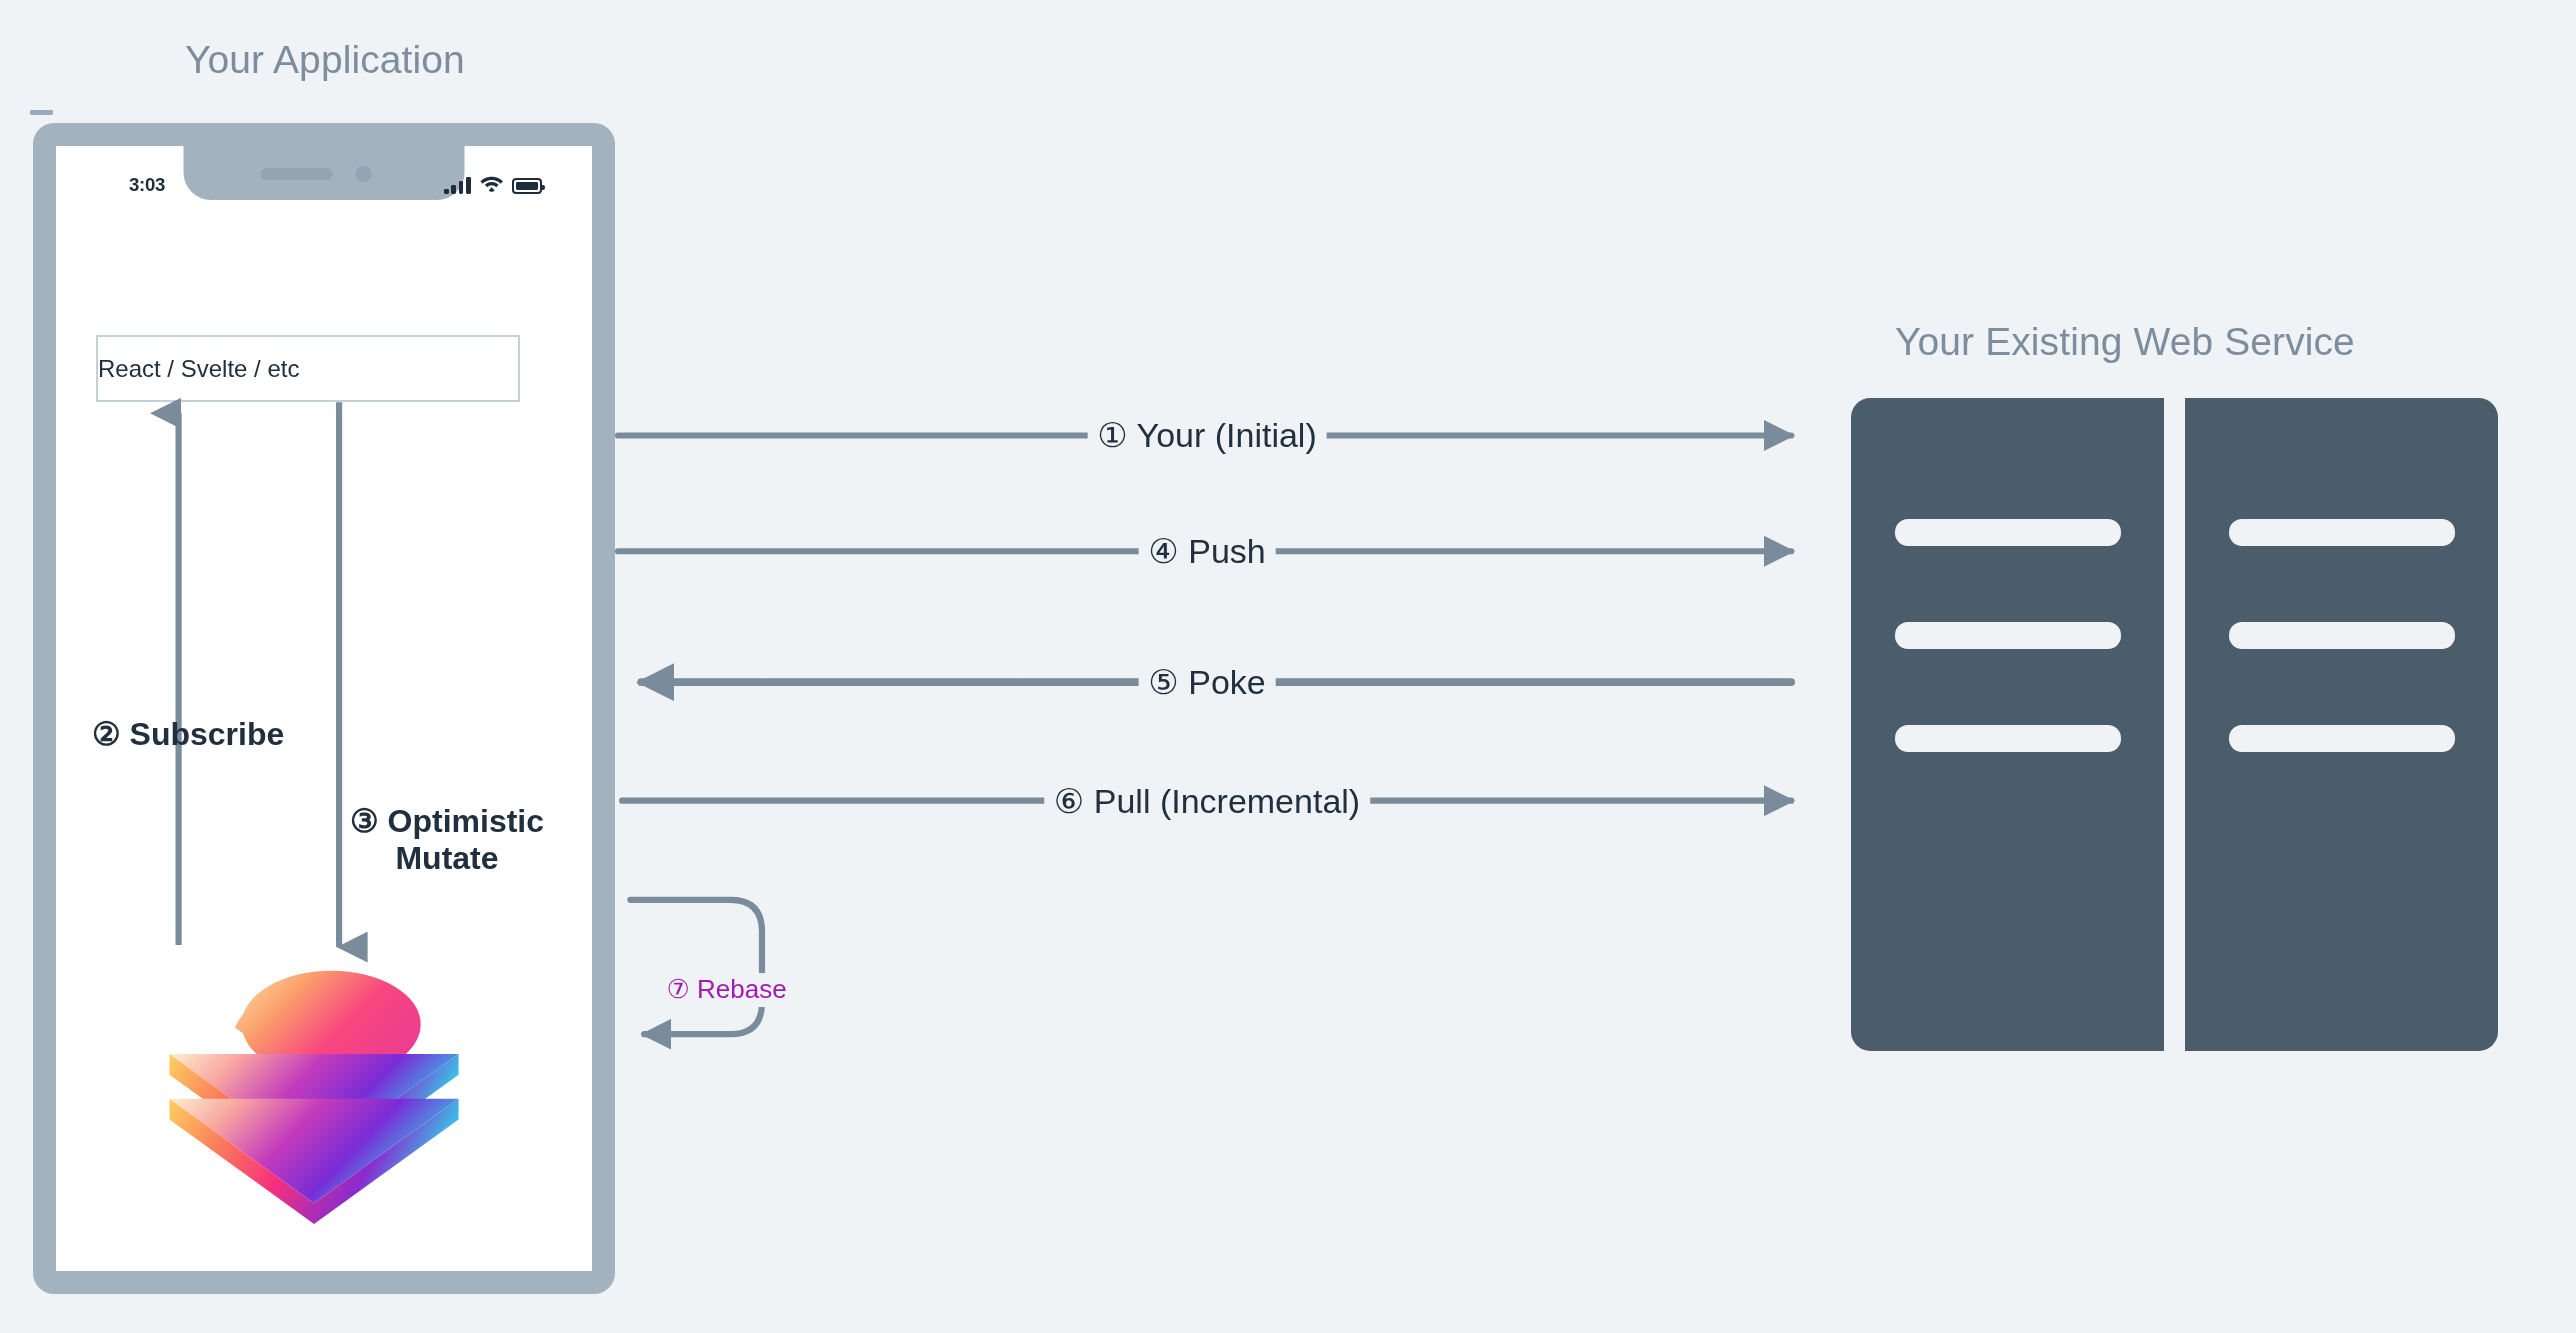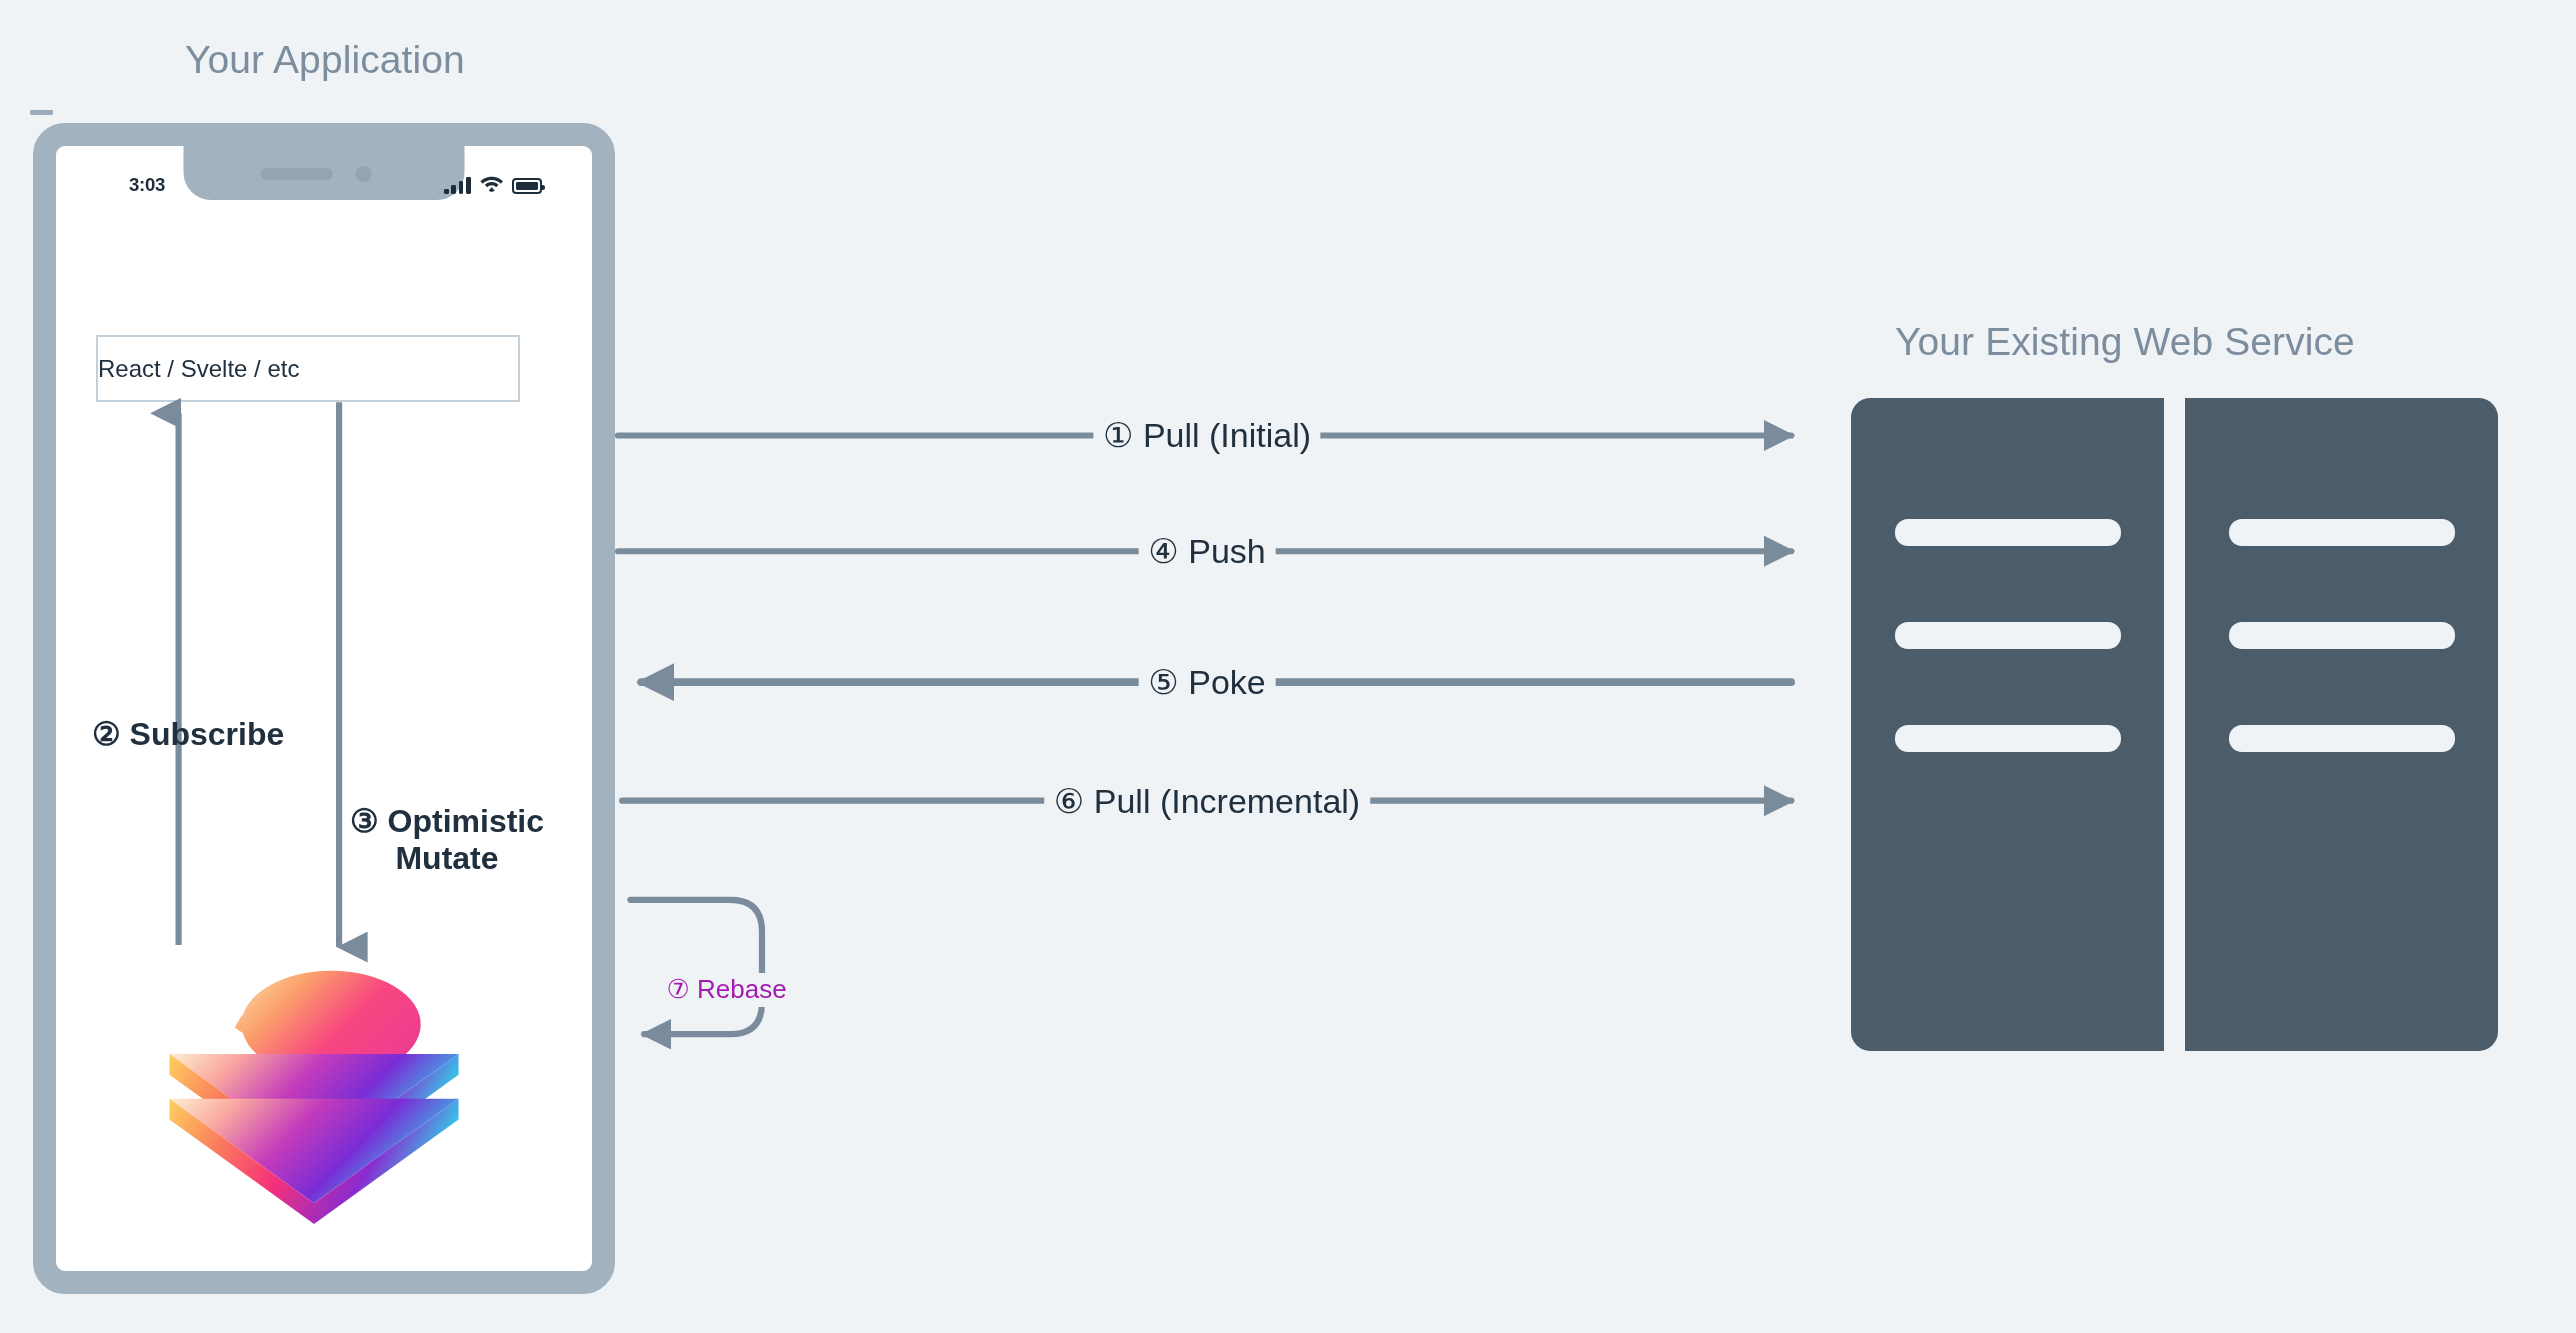--- a/index.html
+++ b/index.html
@@ -38,21 +38,21 @@
     width: 23.4px; height: 4.8px;
     background: #9aabbb;
     border-radius: 1.4px;
   }
 
   
   #phone-frame {
     left: 33px; top: 123px;
     width: 582px; height: 1171px;
     border: 23.4px solid #a3b2bf;
-    border-radius: 32px;
+    border-radius: 21px;
     background: #ffffff;
   }
   #phone-screen {
     position: absolute;
     inset: 0;
     background: #ffffff;
     border-radius: 54px;
     overflow: hidden;
   }
   
@@ -343,21 +343,21 @@
 
     <line x1="897" y1="800" x2="2600" y2="800" stroke="#7a8b9c" stroke-width="9" stroke-linecap="round" marker-end="url(#arrowR)"></line>
 
     <line x1="2600" y1="990" x2="930" y2="990" stroke="#7a8b9c" stroke-width="11" stroke-linecap="round" stroke-dasharray="2 2.2" marker-end="url(#arrowL)"></line>
 
     <line x1="903" y1="1162" x2="2600" y2="1162" stroke="#7a8b9c" stroke-width="9" stroke-linecap="round" marker-end="url(#arrowR)"></line>
 
     <path d="M915 1306 L1060 1306 Q1106 1306 1106 1352 L1106 1455 Q1106 1501 1060 1501 L 935 1501" fill="none" stroke="#7a8b9c" stroke-width="9" stroke-linecap="round" marker-end="url(#arrowLoop)"></path>
   </svg>
 
-  <div class="wire-label" style="left:1207px; top:435px;">① Pull (Initial)</div>
+  <div class="wire-label" style="left:1207px; top:435px;">① Your (Initial)</div>
 
   <div class="wire-label" style="left:1207px; top:551px;">④ Push</div>
 
   <div class="wire-label" style="left:1207px; top:682px;">⑤ Poke</div>
 
   <div class="wire-label" style="left:1207px; top:801px;">⑥ Pull (Incremental)</div>
 
   <div id="rebase-label">⑦ Rebase</div>
 
   <div class="server-rack" id="server-rack-1">

